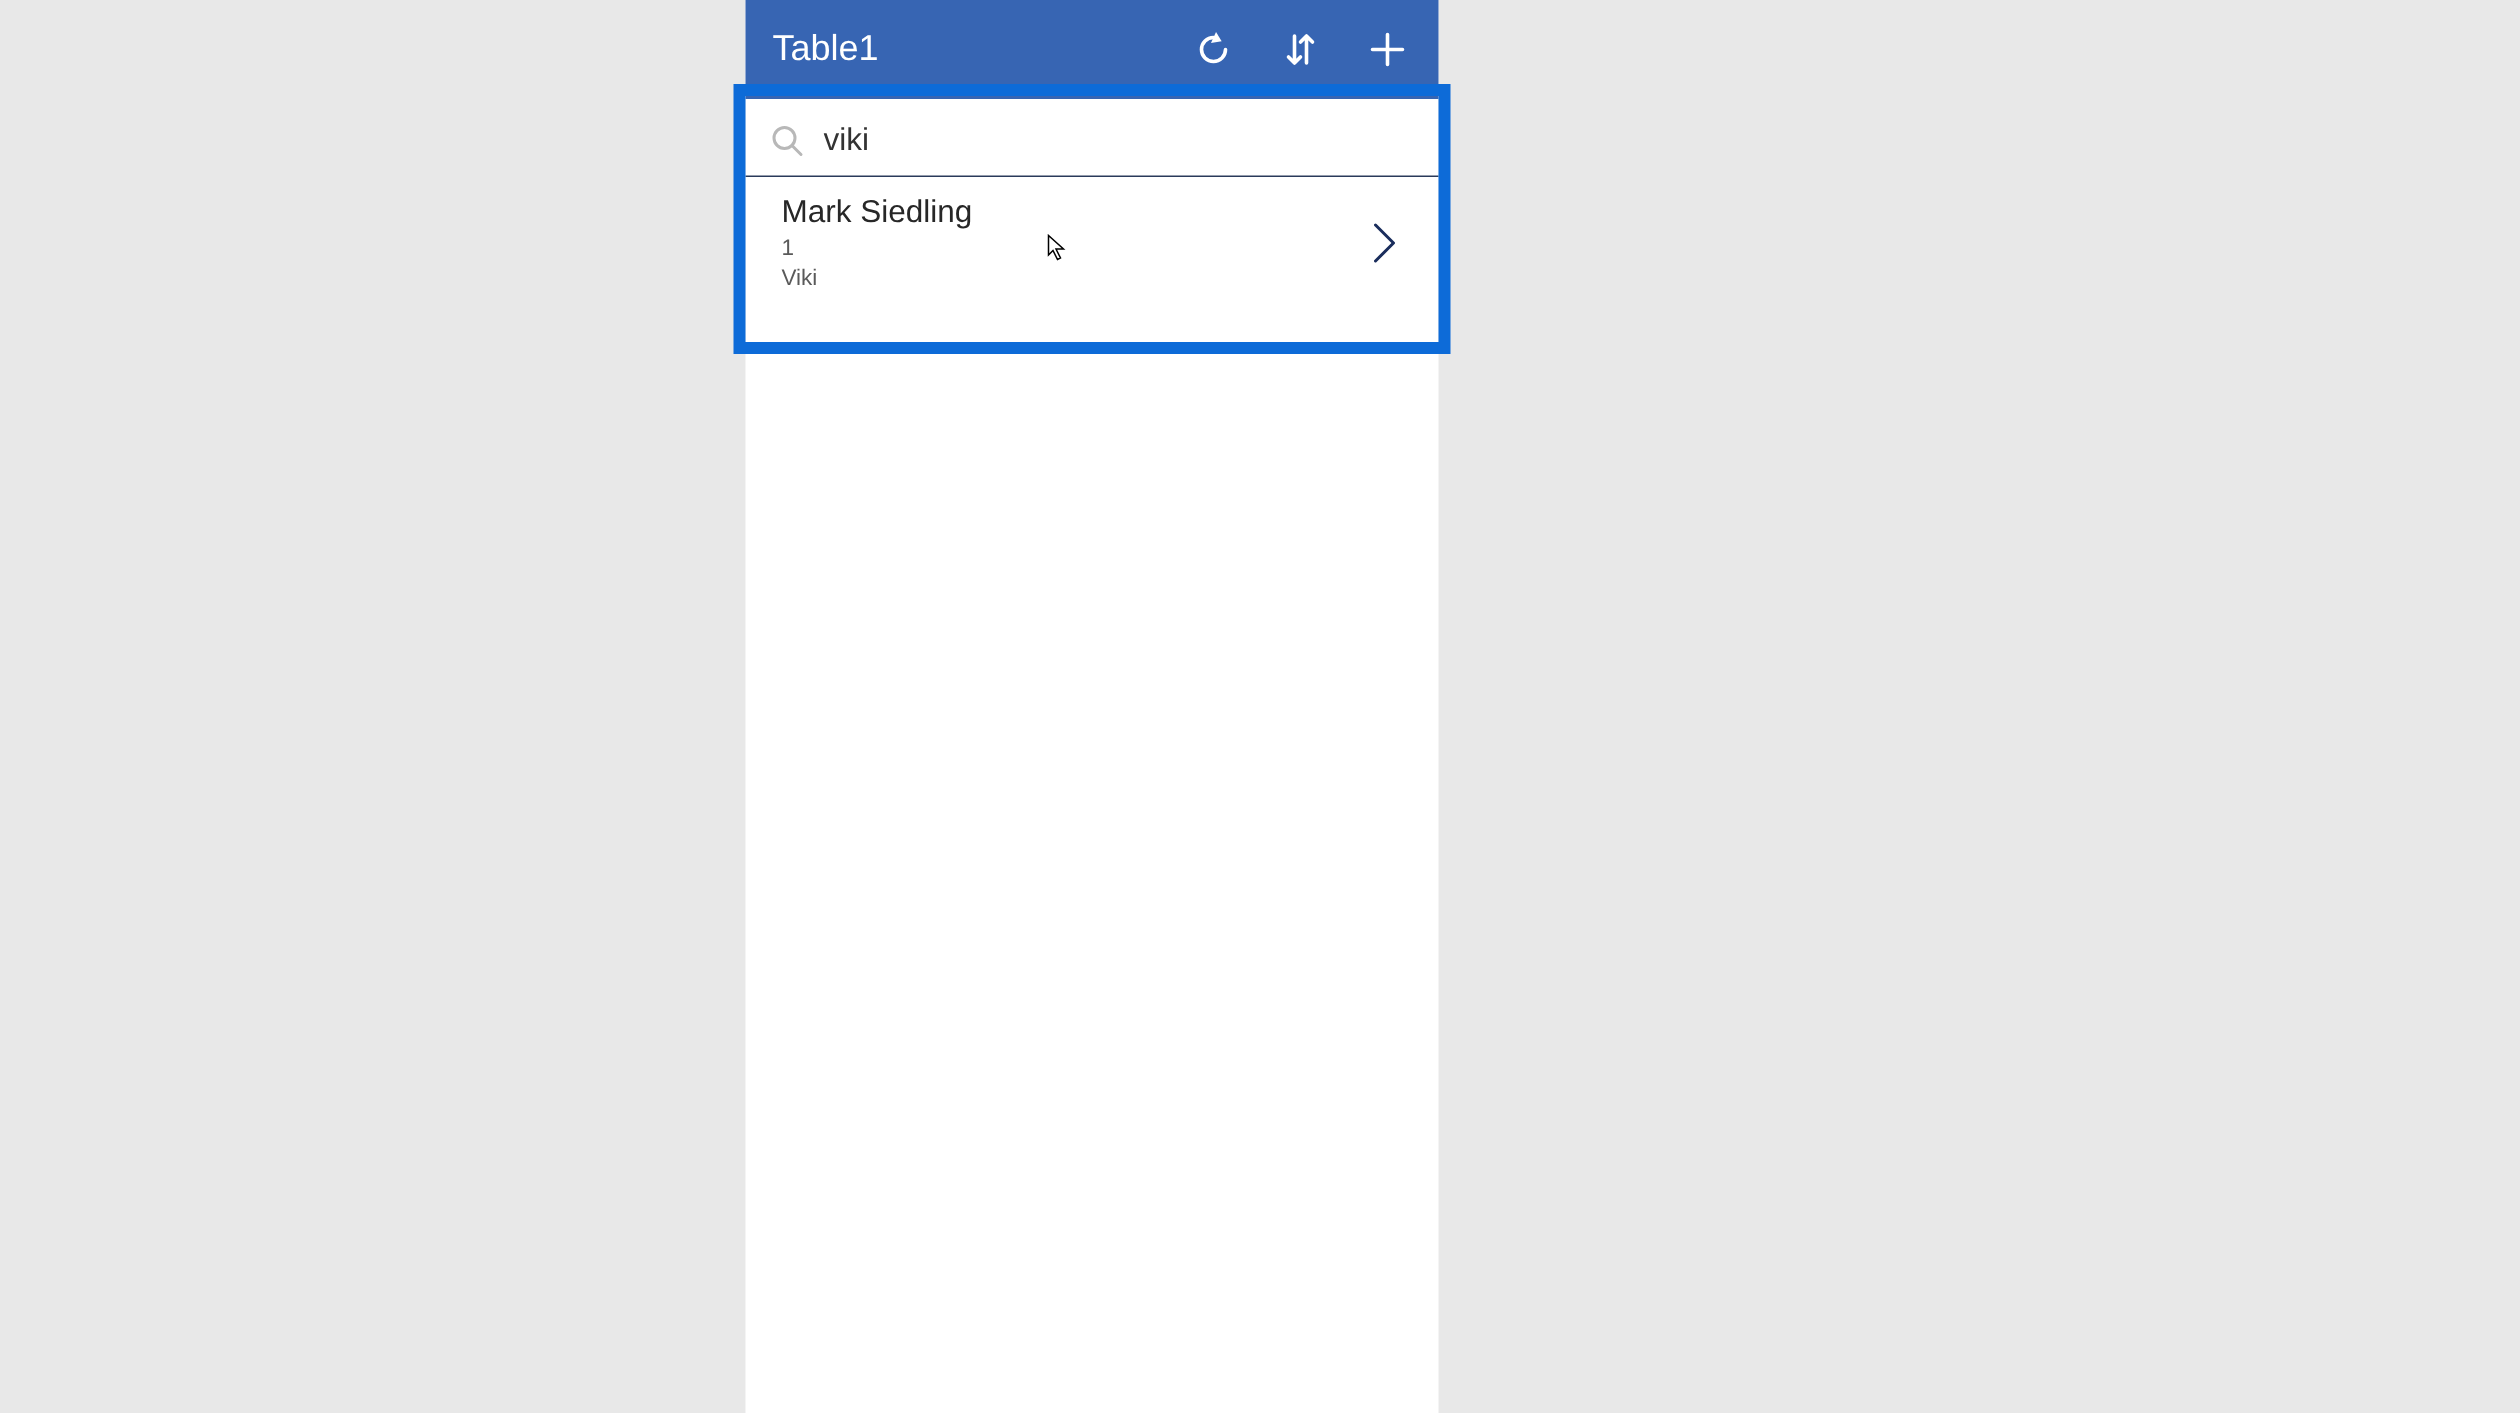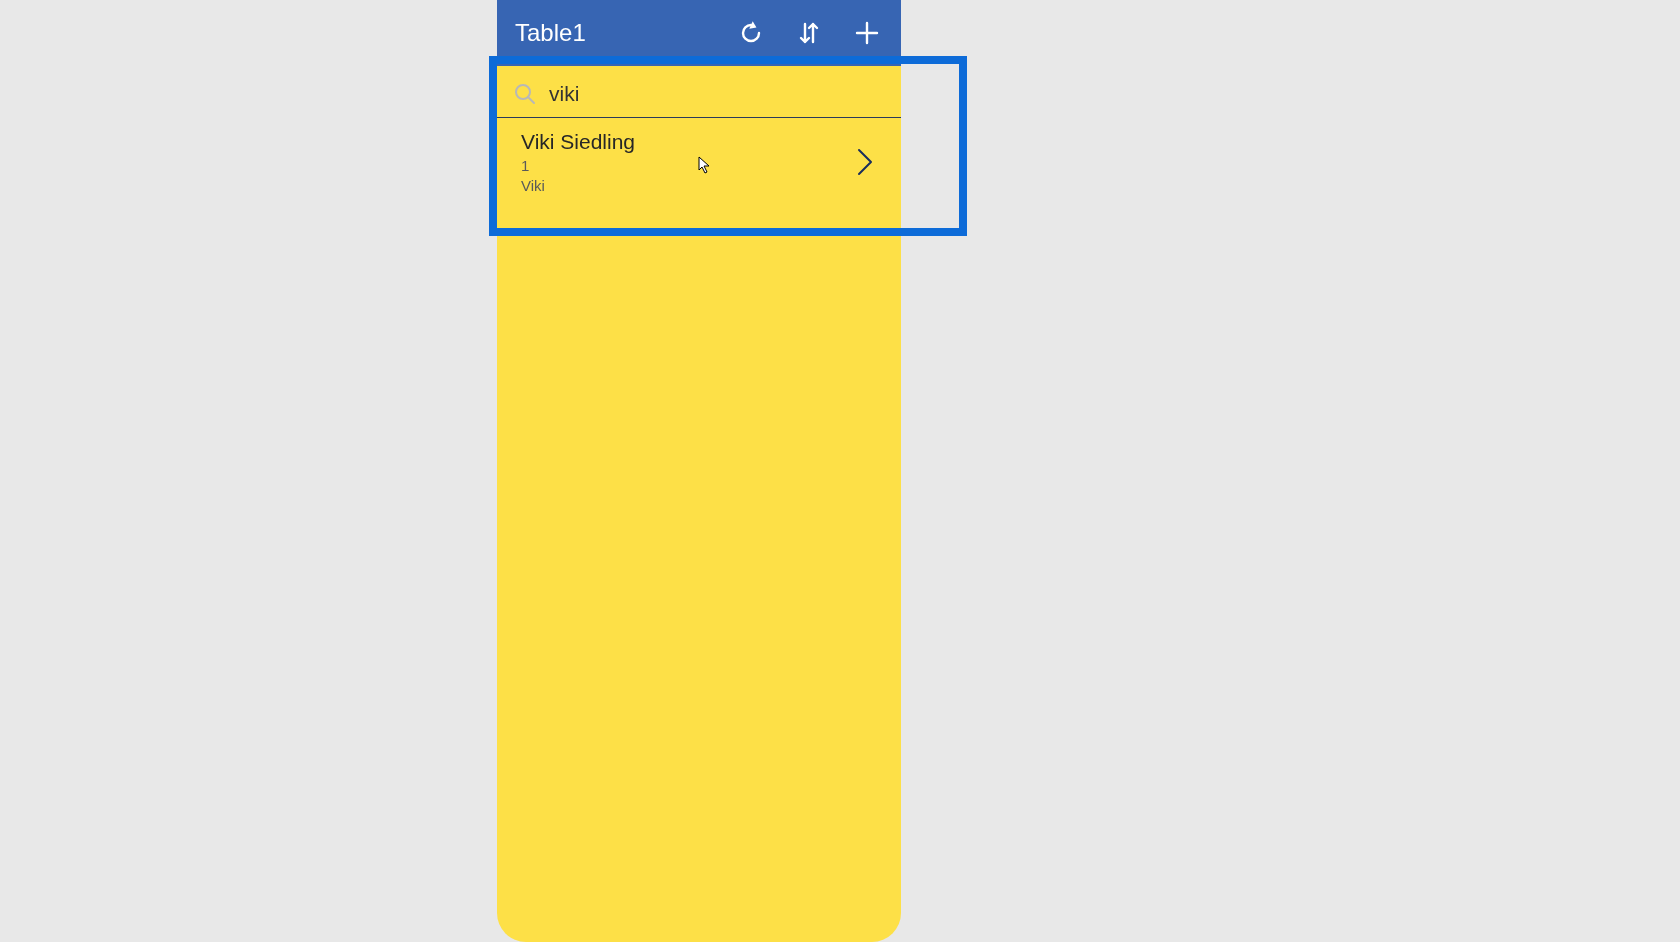--- a/index.html
+++ b/index.html
@@ -14,24 +14,23 @@
       background: #e8e8e8;
       font-family: "Segoe UI", Arial, sans-serif;
       position: relative;
       overflow: hidden;
     }
     
     .phone-container {
       position: absolute;
       left: 497px;
       top: 0;
-      width: 404px;
+      width: 462px;
       height: 942px;
-      background: #fde047;
-      border-radius: 29px;
+      background: #ffffff;
     }
     
     .header-bar {
       width: 100%;
       height: 66px;
       background: #3765b3;
       display: flex;
       align-items: center;
       padding: 0 12px 0 18px;
     }
@@ -177,21 +176,21 @@
       <svg width="22" height="22" viewBox="0 0 22 22" fill="none">
         <circle cx="9" cy="9" r="7" stroke="#b8b8b8" stroke-width="2" fill="none"></circle>
         <path d="M 14 14 L 20 20" stroke="#b8b8b8" stroke-width="2" stroke-linecap="round"></path>
       </svg>
     </div>
     <input class="search-input" type="text" value="viki" placeholder="" style="">
   </div>
 
   <div class="list-item">
     <div class="list-item-content">
-      <div class="list-item-title">Viki Siedling</div>
+      <div class="list-item-title">Mark Siedling</div>
       <div class="list-item-sub">1</div>
       <div class="list-item-sub">Viki</div>
     </div>
     <div class="list-item-chevron">
       <svg width="18" height="30" viewBox="0 0 18 30" fill="none">
         <path d="M 3 3 L 15 15 L 3 27" stroke="#1a2d5c" stroke-width="2" fill="none" stroke-linecap="round" stroke-linejoin="round"></path>
       </svg>
     </div>
   </div>
 

